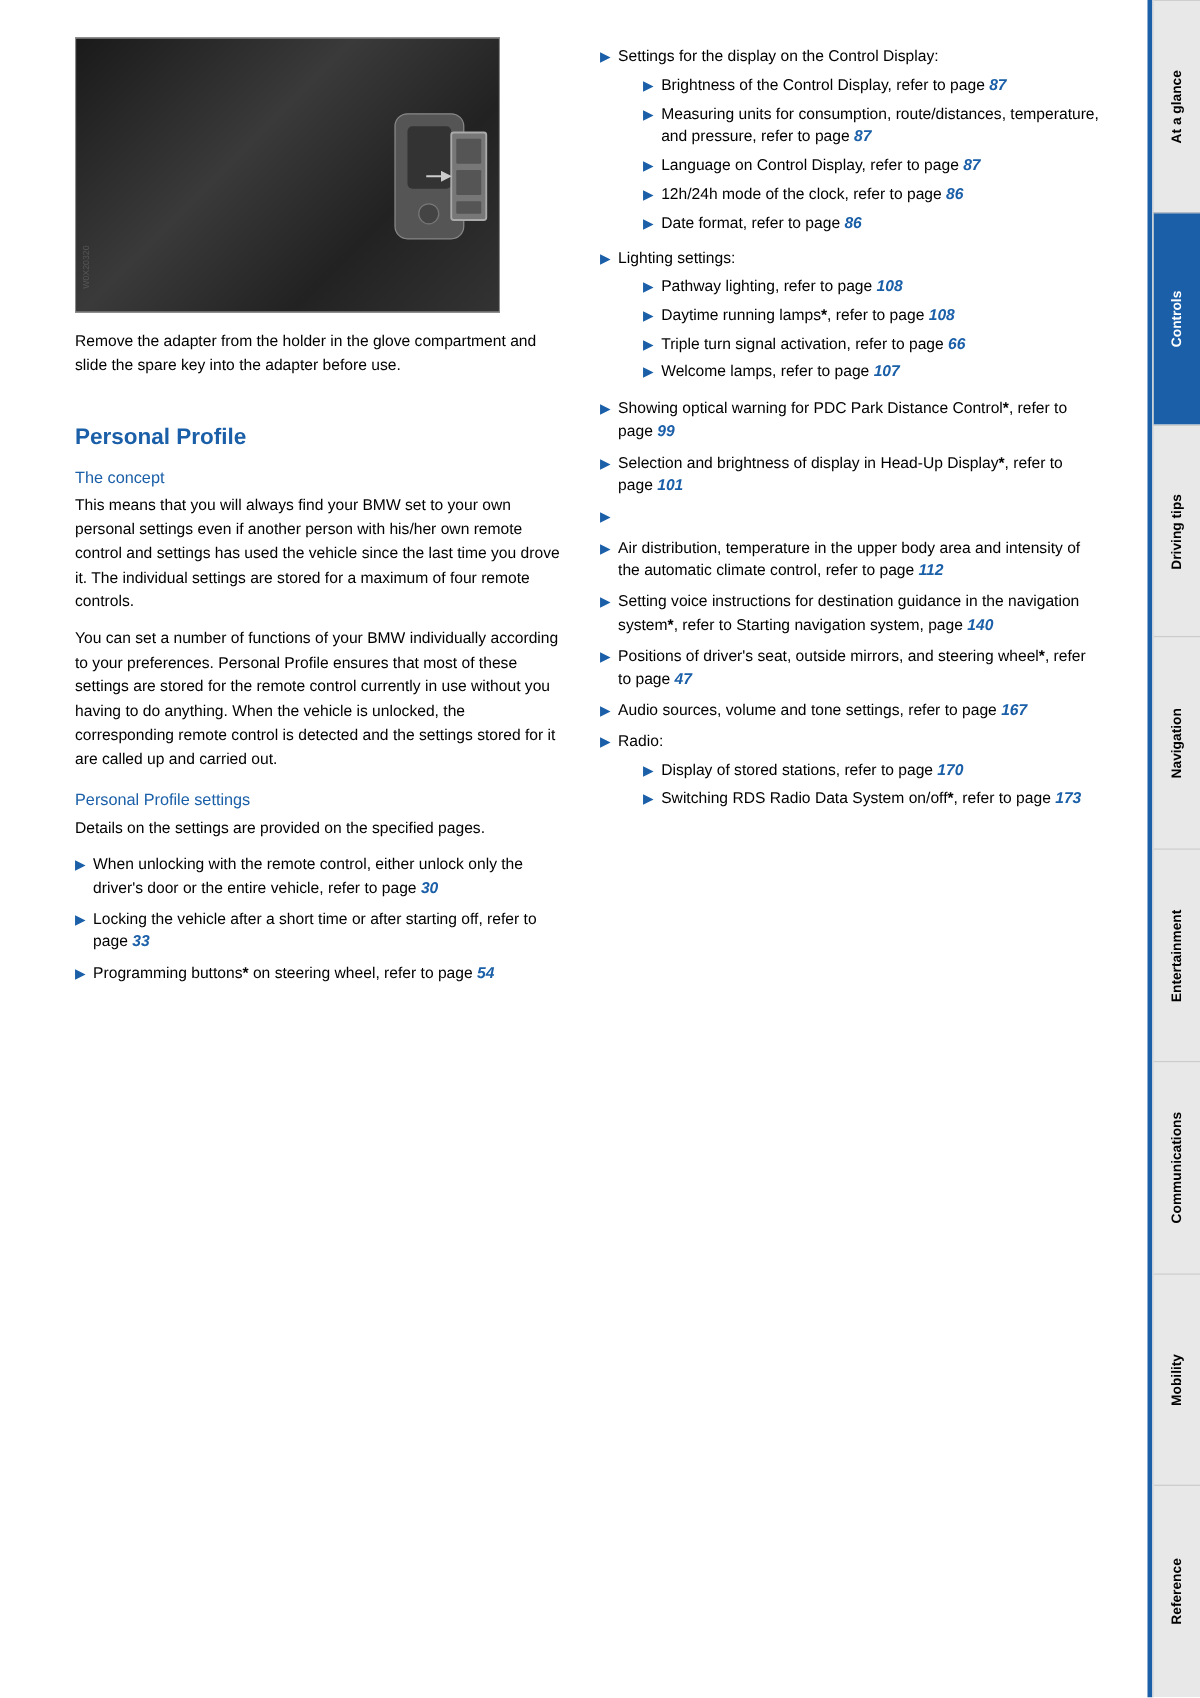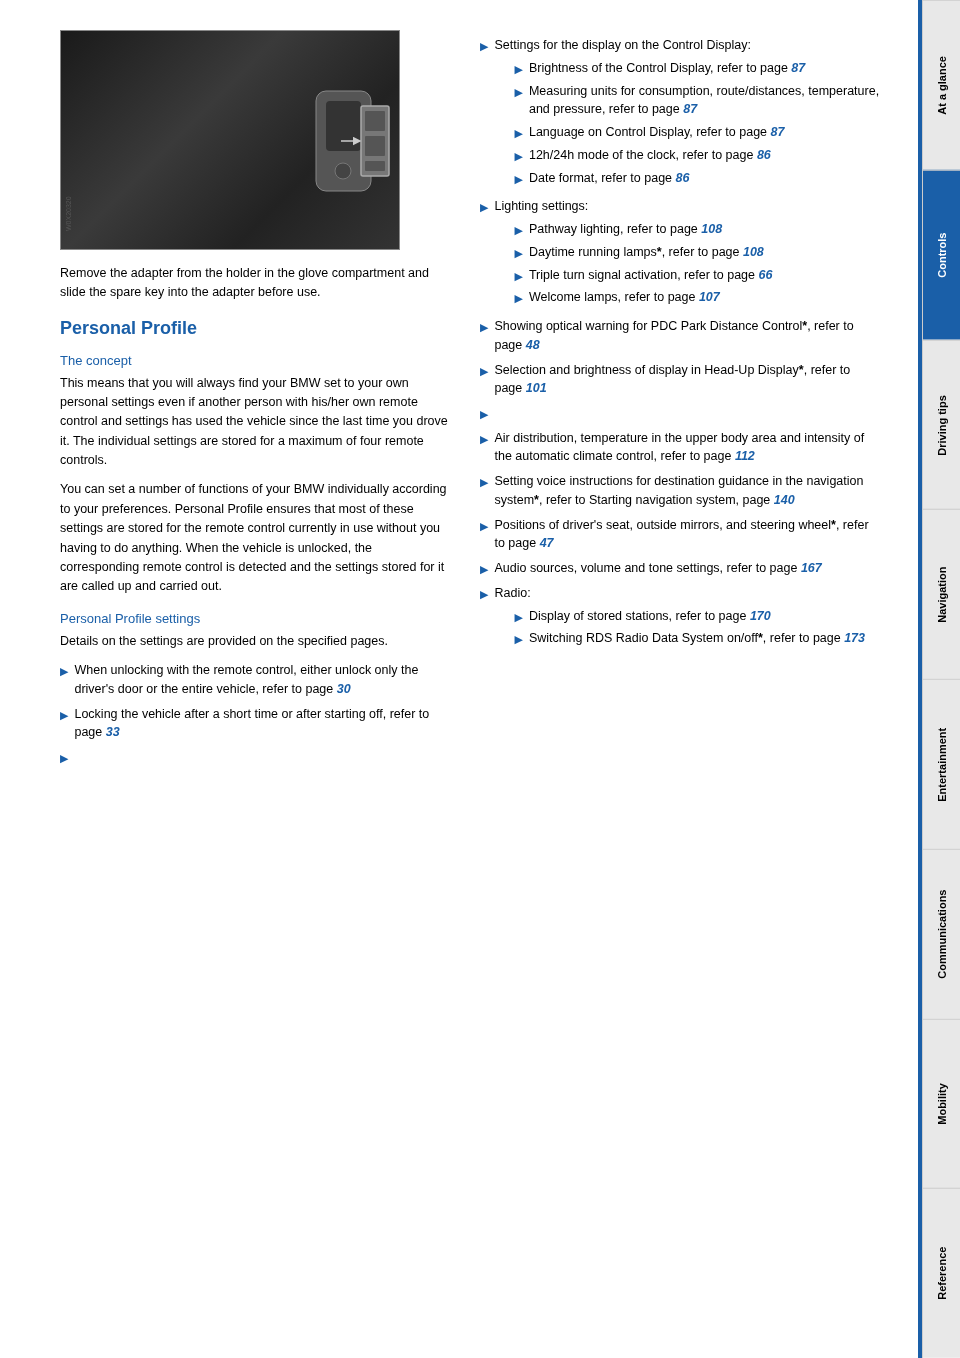--- a/index.html
+++ b/index.html
@@ -88,21 +88,21 @@
     .image-box-inner {
       width: 100%;
       height: 100%;
       background: linear-gradient(135deg, #1a1a1a 0%, #3a3a3a 40%, #222 70%, #333 100%);
       position: relative;
     }
 
     .image-caption {
       font-size: 12.5px;
       line-height: 1.5;
-      margin-bottom: 16px;
+      margin-bottom: 37px;
       color: #000;
     }
 
     
     .section-title {
       font-size: 18px;
       font-weight: bold;
       color: #1a5fa8;
       margin-bottom: 10px;
       border-bottom: none;
@@ -244,20 +244,21 @@
         <li>
           <span class="arrow">▶</span>
           <span>When unlocking with the remote control, either unlock only the driver's door or the entire vehicle, refer to page <span class="link-blue">30</span></span>
         </li>
         <li>
           <span class="arrow">▶</span>
           <span>Locking the vehicle after a short time or after starting off, refer to page <span class="link-blue">33</span></span>
         </li>
         <li>
           <span class="arrow">▶</span>
+          <span>Programming buttons<span class="bold-star">*</span> on steering wheel, refer to page <span class="link-blue">54</span></span>
         </li>
       </ul>
     </div>
 
     <div class="right-col">
       <ul class="bullet-list">
 
         <li>
           <span class="arrow">▶</span>
           <span>Settings for the display on the Control Display:
@@ -305,21 +306,21 @@
               <li>
                 <span class="arrow">▶</span>
                 <span>Welcome lamps, refer to page <span class="link-blue">107</span></span>
               </li>
             </ul>
           </span>
         </li>
 
         <li>
           <span class="arrow">▶</span>
-          <span>Showing optical warning for PDC Park Distance Control<span class="bold-star">*</span>, refer to page <span class="link-blue">48</span></span>
+          <span>Showing optical warning for PDC Park Distance Control<span class="bold-star">*</span>, refer to page <span class="link-blue">99</span></span>
         </li>
 
         <li>
           <span class="arrow">▶</span>
           <span>Selection and brightness of display in Head-Up Display<span class="bold-star">*</span>, refer to page <span class="link-blue">101</span></span>
         </li>
 
         <li>
           <span class="arrow">▶</span>
         </li>

